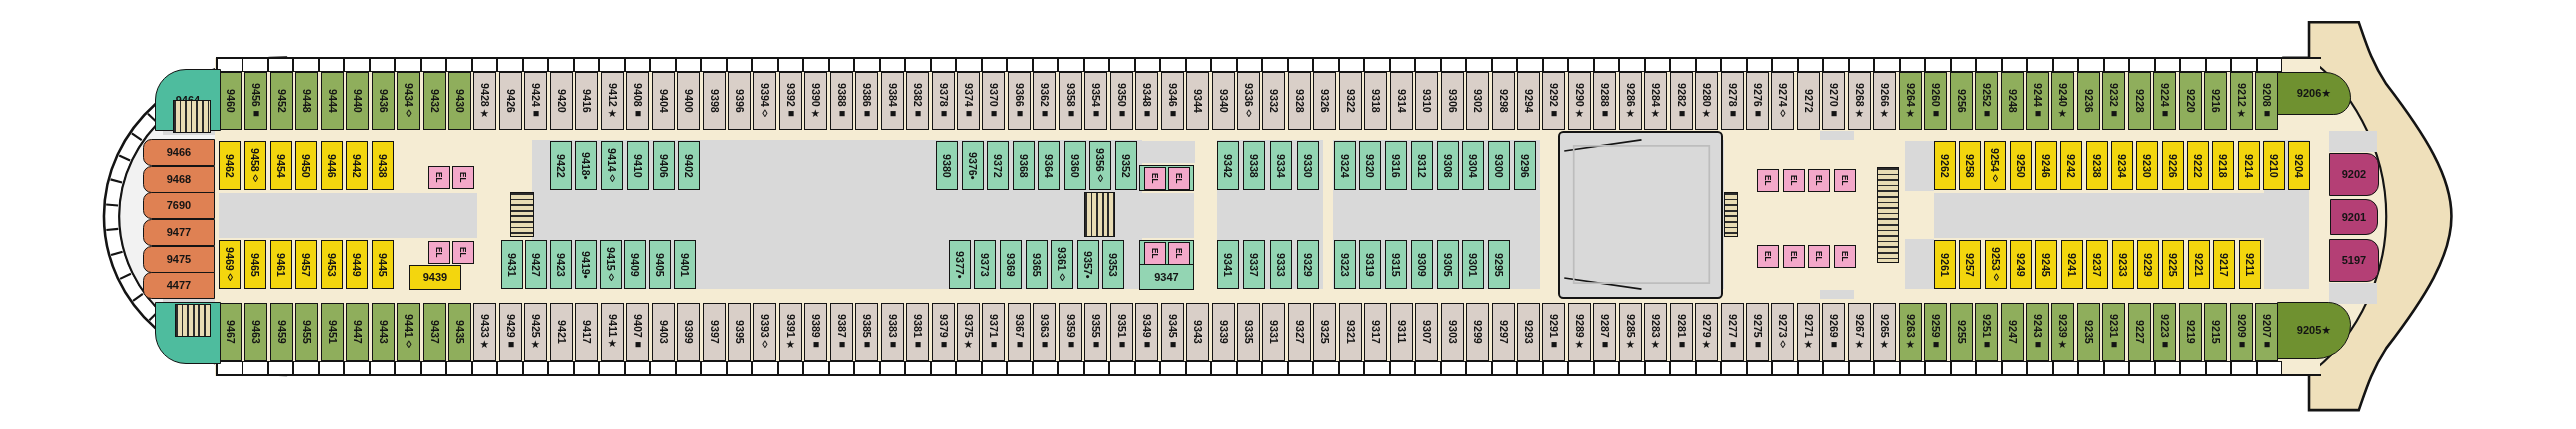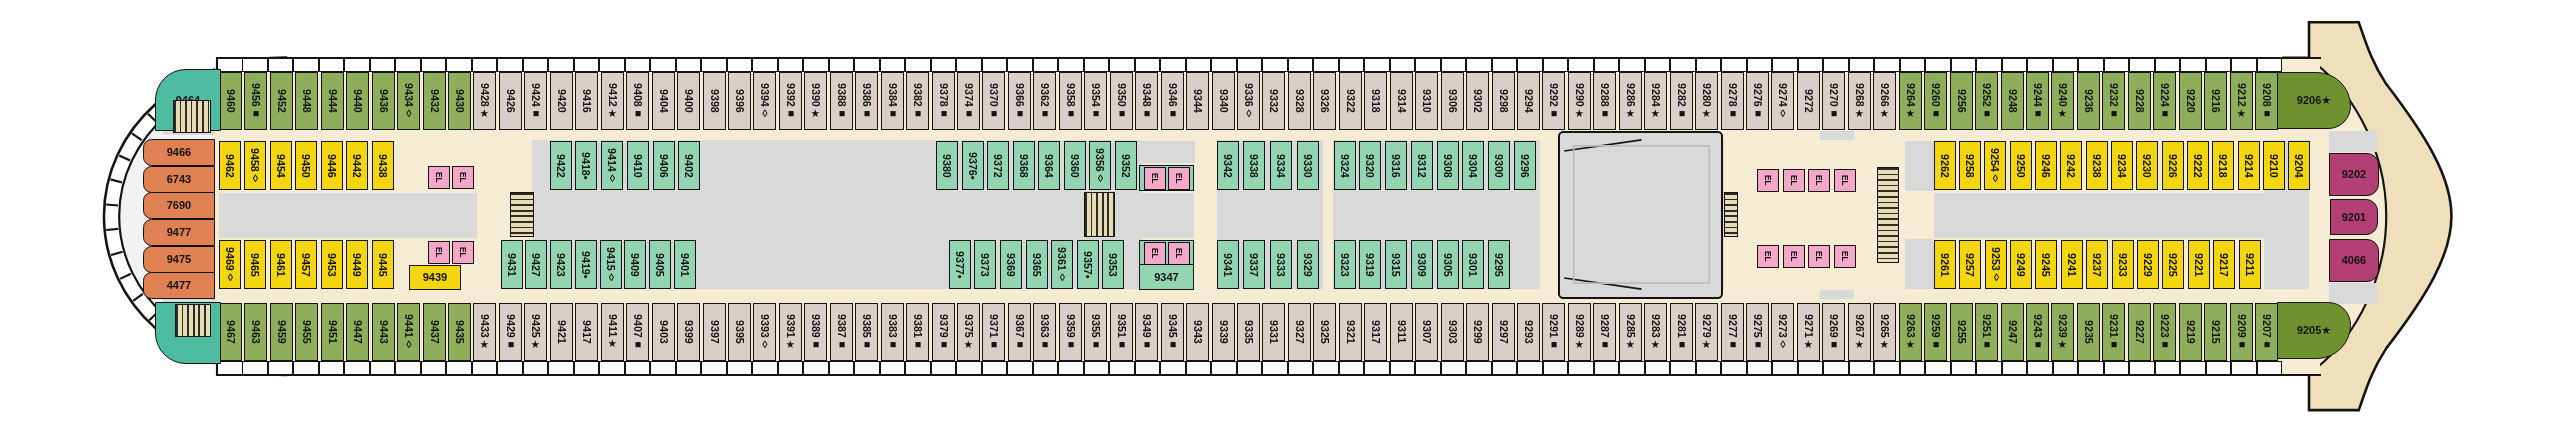--- a/index.html
+++ b/index.html
@@ -325,32 +325,32 @@
       <div class="cab vlab" style="left:2086px;top:240px;width:22px;height:49px;background:#f3d60e;">9237</div>
       <div class="cab vlab" style="left:2112px;top:240px;width:22px;height:49px;background:#f3d60e;">9233</div>
       <div class="cab vlab" style="left:2137px;top:240px;width:22px;height:49px;background:#f3d60e;">9229</div>
       <div class="cab vlab" style="left:2162px;top:240px;width:22px;height:49px;background:#f3d60e;">9225</div>
       <div class="cab vlab" style="left:2188px;top:240px;width:22px;height:49px;background:#f3d60e;">9221</div>
       <div class="cab vlab" style="left:2213px;top:240px;width:22px;height:49px;background:#f3d60e;">9217</div>
       <div class="cab vlab" style="left:2239px;top:240px;width:22px;height:49px;background:#f3d60e;">9211</div>
       <div class="cab hlab" style="left:155px;top:69px;width:66px;height:62px;background:#4ebc9e;border-radius:31px 0 0 0;">9464</div>
       <div class="cab hlab" style="left:155px;top:302px;width:66px;height:62px;background:#4ebc9e;border-radius:0 0 0 31px;">9471</div>
       <div class="cab hlab" style="left:143px;top:139px;width:72px;height:27px;background:#df8153;border-radius:8.6px 0 0 8.6px;">9466</div>
-      <div class="cab hlab" style="left:143px;top:166px;width:72px;height:27px;background:#df8153;border-radius:8.6px 0 0 8.6px;">6743</div>
+      <div class="cab hlab" style="left:143px;top:166px;width:72px;height:27px;background:#df8153;border-radius:8.6px 0 0 8.6px;">9468</div>
       <div class="cab hlab" style="left:143px;top:192px;width:72px;height:27px;background:#df8153;border-radius:8.6px 0 0 8.6px;">7690</div>
       <div class="cab hlab" style="left:143px;top:219px;width:72px;height:27px;background:#df8153;border-radius:8.6px 0 0 8.6px;">9477</div>
       <div class="cab hlab" style="left:143px;top:246px;width:72px;height:27px;background:#df8153;border-radius:8.6px 0 0 8.6px;">9475</div>
       <div class="cab hlab" style="left:143px;top:272px;width:72px;height:27px;background:#df8153;border-radius:8.6px 0 0 8.6px;">4477</div>
       <div class="cab hlab" style="left:409px;top:265px;width:52px;height:25px;background:#f3d60e;border-radius:0;">9439</div>
       <div class="cab hlab" style="left:1139px;top:264px;width:55px;height:26px;background:#93d5b3;border-radius:0;">9347</div>
-      <div class="cab hlab" style="left:2277px;top:72px;width:74px;height:57px;background:#6f9130;border-radius:0 39px 26px 0;">9206★</div>
+      <div class="cab hlab" style="left:2277px;top:72px;width:74px;height:43px;background:#6f9130;border-radius:0 39px 26px 0;">9206★</div>
       <div class="cab hlab" style="left:2277px;top:302px;width:74px;height:57px;background:#6f9130;border-radius:0 26px 39px 0;">9205★</div>
       <div class="cab hlab" style="left:2329px;top:153px;width:50px;height:43px;background:#b43f75;border-radius:0 12px 12px 0;">9202</div>
       <div class="cab hlab" style="left:2330px;top:199px;width:48px;height:36px;background:#b43f75;border-radius:0 12px 12px 0;">9201</div>
-      <div class="cab hlab" style="left:2329px;top:239px;width:50px;height:43px;background:#b43f75;border-radius:0 12px 12px 0;">4066</div>
+      <div class="cab hlab" style="left:2329px;top:239px;width:50px;height:43px;background:#b43f75;border-radius:0 12px 12px 0;">5197</div>
       <div class="el" style="left:428px;top:166px;width:21.5px;height:23px;background:#f3a8c9;">EL</div>
       <div class="el" style="left:452px;top:166px;width:21.5px;height:23px;background:#f3a8c9;">EL</div>
       <div class="el" style="left:428px;top:241px;width:21.5px;height:23px;background:#f3a8c9;">EL</div>
       <div class="el" style="left:452px;top:241px;width:21.5px;height:23px;background:#f3a8c9;">EL</div>
       <div class="el" style="left:1144px;top:167px;width:21.5px;height:23px;background:#f3a8c9;">EL</div>
       <div class="el" style="left:1168px;top:167px;width:21.5px;height:23px;background:#f3a8c9;">EL</div>
       <div class="el" style="left:1144px;top:242px;width:21.5px;height:23px;background:#f3a8c9;">EL</div>
       <div class="el" style="left:1168px;top:242px;width:21.5px;height:23px;background:#f3a8c9;">EL</div>
       <div class="el" style="left:1757px;top:169px;width:21.5px;height:23px;background:#f3a8c9;">EL</div>
       <div class="el" style="left:1783px;top:169px;width:21.5px;height:23px;background:#f3a8c9;">EL</div>

